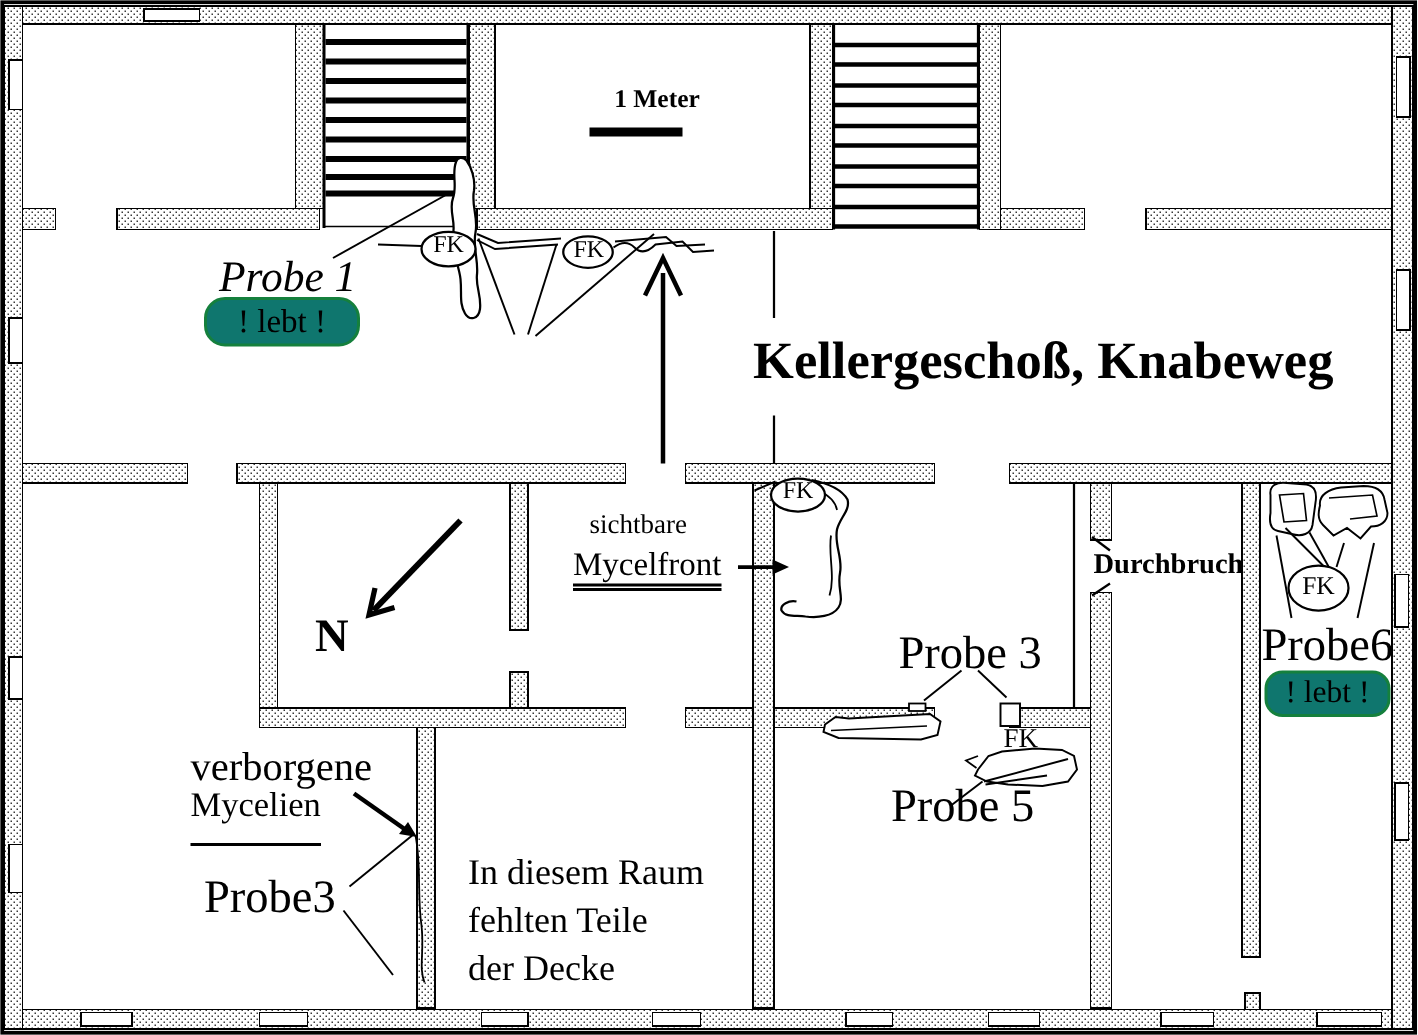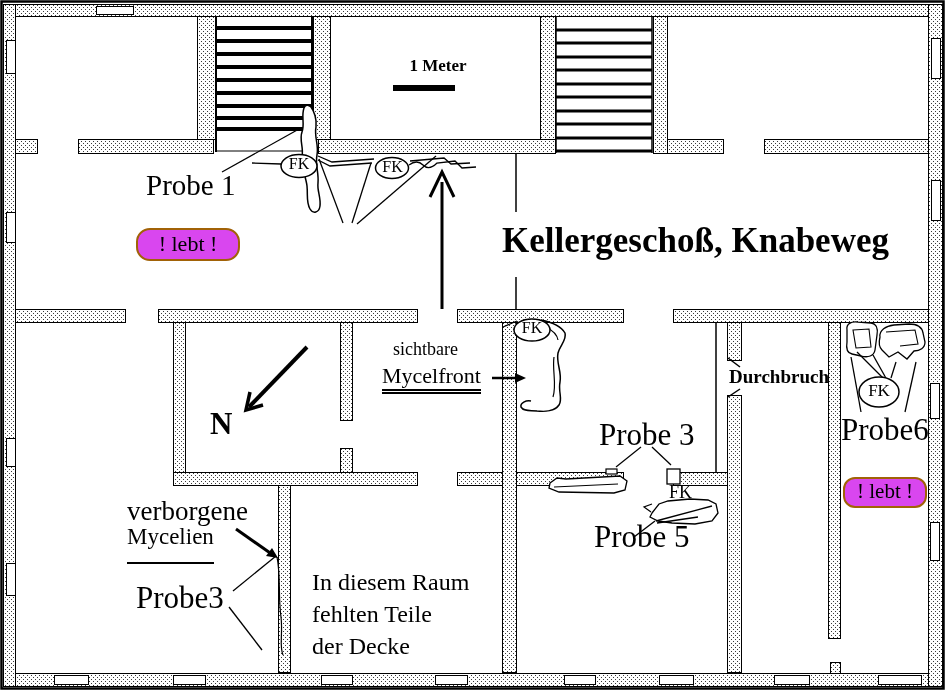--- a/index.html
+++ b/index.html
@@ -2,21 +2,21 @@
 <html><head>
 <meta charset="utf-8">
 <style>
   html,body{margin:0;padding:0;background:#fff;}
   .stage{position:relative;width:945px;height:690px;background:#fff;overflow:hidden;}
   .stage svg{position:absolute;left:0;top:0;}
   .lbl{position:absolute;color:#000;font-family:"Liberation Serif","DejaVu Serif",serif;
        white-space:nowrap;line-height:1.05;}
   .b{font-weight:bold;}
   .ctr{text-align:center;}
-  .badge{border:2px solid #a16207;border-radius:14px;text-align:center;background:#d946ef;margin-top:30px;}
+  .badge{border:2px solid #15803d;border-radius:14px;text-align:center;background:#0f766e;}
   .ul2{border-bottom:5px double #000;padding-bottom:1px;}
   .ul1{border-bottom:2px solid #000;padding-bottom:13px;}
 </style>
 </head>
 <body>
 
 <div class="stage">
 
 <svg width="945" height="690" viewBox="0 0 945 690">
   <defs>
@@ -190,21 +190,21 @@
     <ellipse cx="392" cy="168" rx="16.5" ry="10.5"></ellipse>
     <ellipse cx="532" cy="330" rx="18" ry="11"></ellipse>
     <ellipse cx="879" cy="392" rx="20" ry="15"></ellipse>
   </g>
 </svg>
 
   <div class="lbl b" style="left:468px;top:223px;width:455px;text-align:center;font-size:35px;">Kellergeschoß, Knabeweg</div>
 
   <div class="lbl b ctr" style="left:388px;top:57px;width:100px;font-size:17px;">1 Meter</div>
 
-  <div class="lbl" style="left:146px;top:170px;font-size:29px;">Probe 1</div>
+  <div class="lbl" style="left:146px;top:170px;font-size:29px;font-style:italic;">Probe 1</div>
   <div class="lbl badge" style="left:136px;top:198px;width:100px;height:29px;font-size:22px;line-height:27px;">! lebt !</div>
 
 
   <div class="lbl" style="left:136px;top:582px;font-size:31px;">Probe3</div>
 
   <div class="lbl" style="left:599px;top:419px;font-size:31px;">Probe 3</div>
 
   <div class="lbl" style="left:594px;top:521px;font-size:31px;">Probe 5</div>
 
   <div class="lbl" style="left:841px;top:414px;font-size:31px;">Probe6</div>

